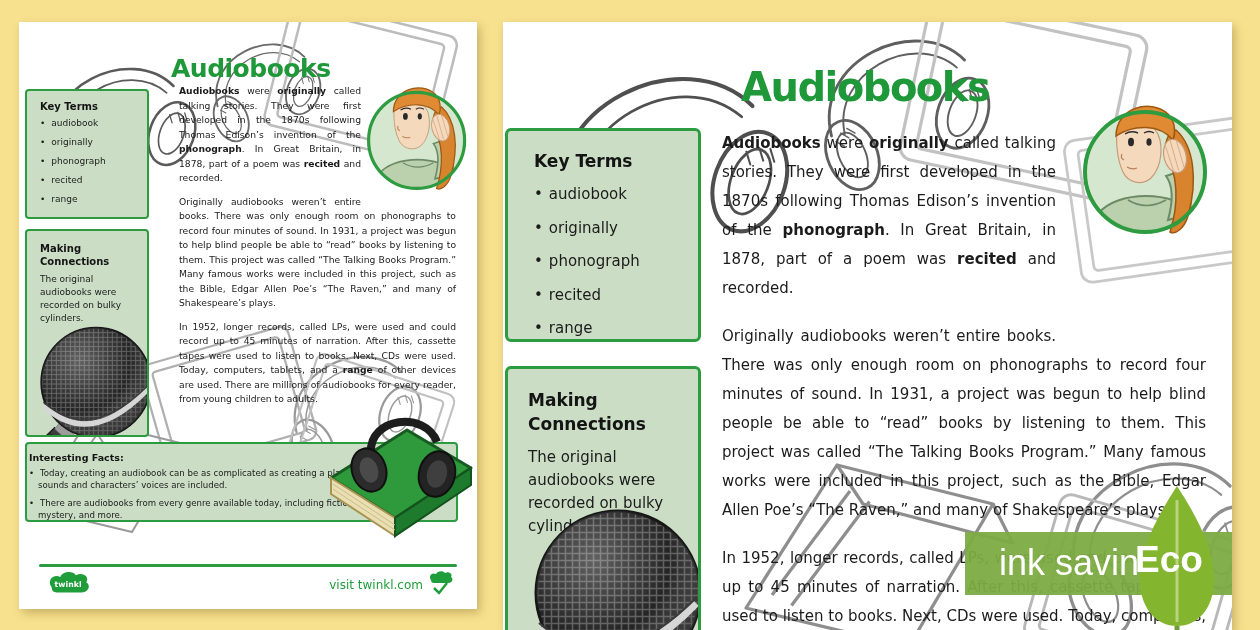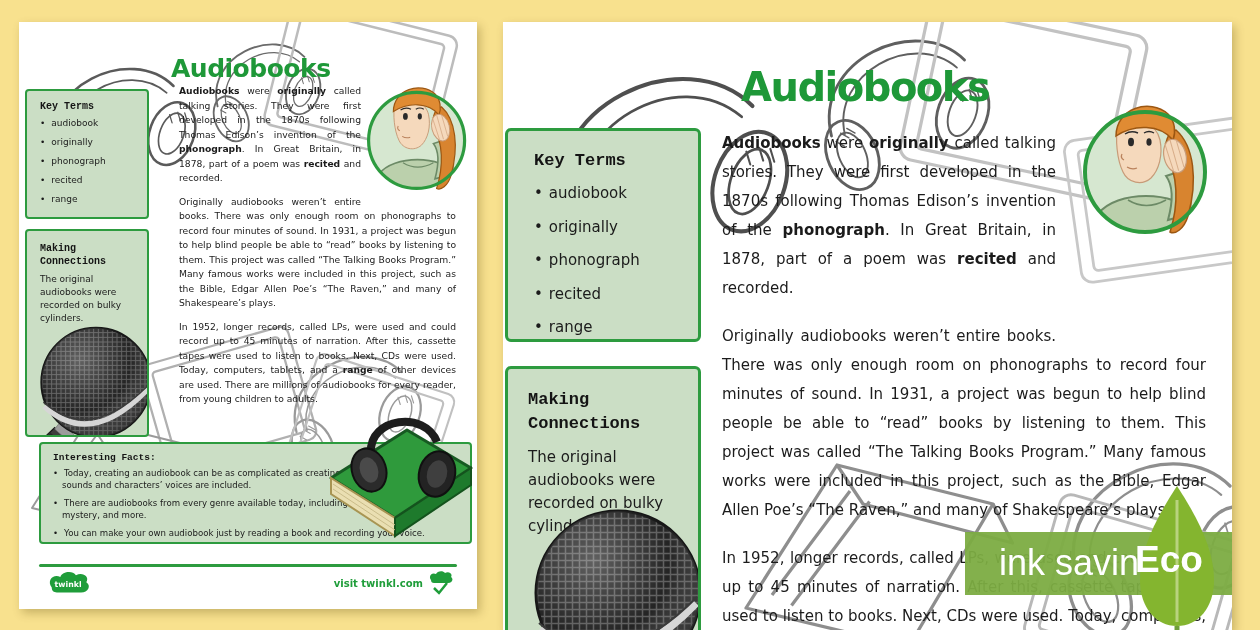--- a/index.html
+++ b/index.html
@@ -32,21 +32,21 @@
   }
   .page-right .green-box { border-width:3px; border-radius:6px; }
 
   
   .kt-left { left:6px; top:67px; width:124px; height:130px; padding:10px 6px 0 13px; }
   .kt-left h3 { font-size:10px; margin-bottom:6px; }
   .kt-left li { font-size:9px; margin-bottom:9px; list-style:none; }
   .mc-left { left:6px; top:207px; width:124px; height:208px; padding:11px 8px 0 13px; }
   .mc-left h3 { font-size:10px; line-height:13px; }
   .mc-left p  { font-size:9px; line-height:13px; margin-top:5px; }
-  .facts-left { left:20px; top:420px; width:433px; height:102px; padding:8px 12px 0 12px; z-index:4; }
+  .facts-left { left:6px; top:420px; width:433px; height:80px; padding:8px 12px 0 2px; z-index:4; }
   .facts-left h3 { font-size:9.5px; margin-bottom:4px; }
   .facts-left li { font-size:8.6px; line-height:12px; margin-bottom:6px; list-style:none; padding-left:9px; text-indent:-9px; }
 
   
   .kt-right { left:2px; top:106px; width:196px; height:214px; padding:20px 10px 0 26px; }
   .kt-right h3 { font-size:17px; margin-bottom:14px; }
   .kt-right li { font-size:15px; margin-bottom:15.5px; list-style:none; }
   .mc-right { left:2px; top:344px; width:196px; height:300px; padding:19px 14px 0 20px; }
   .mc-right h3 { font-size:17px; line-height:24px; }
   .mc-right p  { font-size:15px; line-height:23px; margin-top:10px; }
@@ -69,37 +69,37 @@
 
   .mic-wrap { position:absolute; overflow:hidden; }
   .mc-left  .mic-wrap { left:-6px; bottom:-4px; width:134px; height:118px; }
   .mc-right .mic-wrap { left:-2px; top:132px; width:200px; height:172px; }
 
   .book-svg { position:absolute; left:300px; top:368px; width:160px; height:160px; z-index:6; }
 
   
   .footer-rule { position:absolute; left:20px; right:20px; top:542px; height:2.5px; background:#2D9B3F; border-radius:2px; }
   .footer-logo { position:absolute; left:24px; top:548px; width:52px; height:26px; }
-  .footer-visit { position:absolute; right:54px; top:556px; font-size:10px; color:#1F9D3A; font-weight:bold; }
+  .footer-visit { position:absolute; right:54px; top:556px; font-size:12px; color:#1F9D3A; font-weight:normal; }
   .footer-mini { position:absolute; right:24px; top:548px; width:26px; height:30px; }
 
   
   .ink-band {
     position:absolute; left:462px; top:510px; width:267px; height:63px;
     background:rgba(124,172,66,0.95); z-index:7;
     font-family:"Liberation Sans", sans-serif;
     color:#fff; font-size:36px; line-height:62px; padding-left:34px;
   }
   .leaf-svg { position:absolute; left:630px; top:462px; width:88px; height:168px; z-index:8; }
   .eco-label {
     position:absolute; left:632px; top:517px; width:84px; z-index:9;
     text-align:left; color:#fff; font-weight:bold; font-size:37px;
     font-family:"Liberation Sans", sans-serif;
   }
-  h3 { font-weight:bold; color:#141414;font-family:Liberation Mono, monospace; }
+  h3 { font-weight:bold; color:#141414; }
 </style>
 </head>
 <body>
 
 <svg width="0" height="0" style="position:absolute">
   <defs>
     <pattern id="mesh" width="7" height="7" patternUnits="userSpaceOnUse">
       <rect width="7" height="7" fill="#242424"></rect>
       <path d="M0,3.5 H7 M3.5,0 V7" stroke="#5e5e5e" stroke-width="1.5"></path>
     </pattern>

